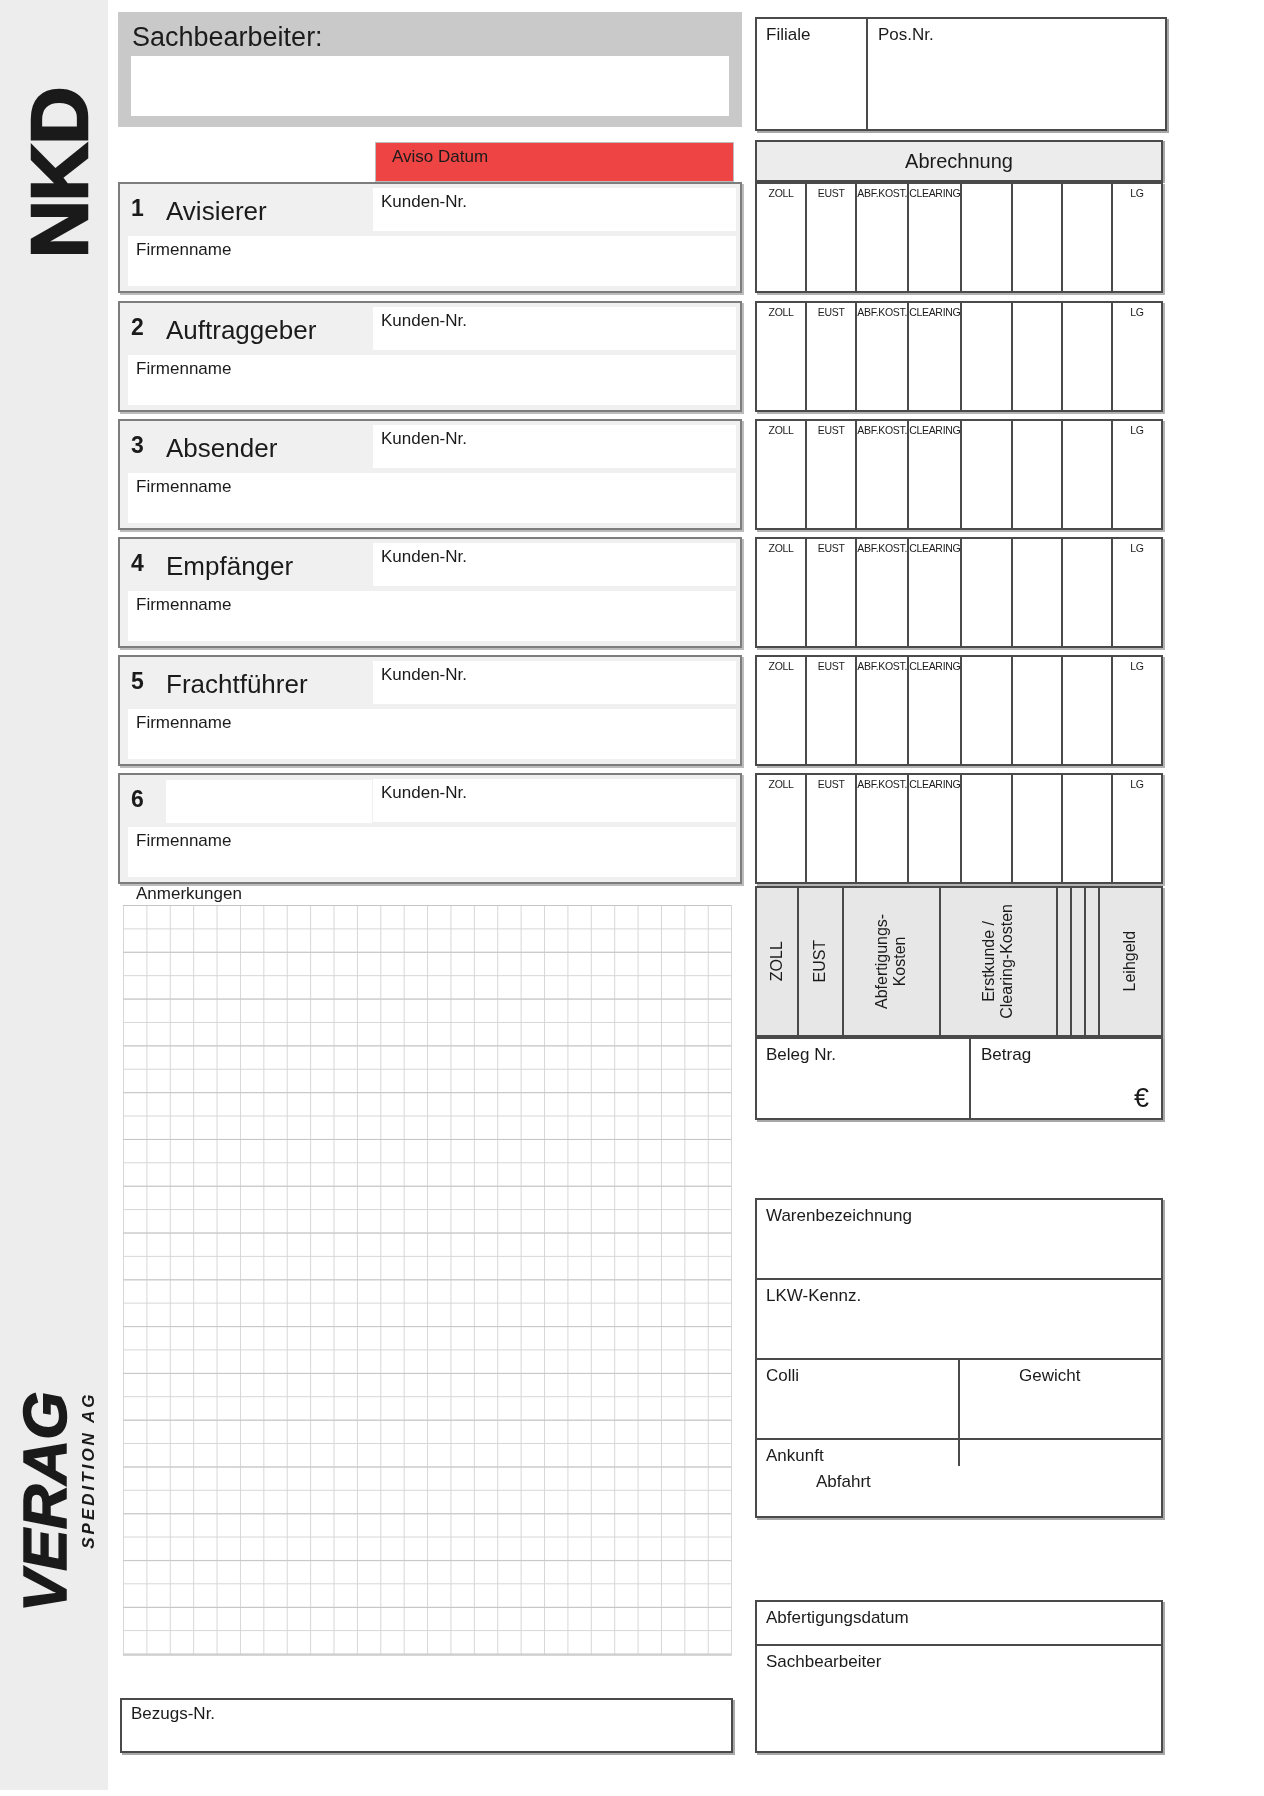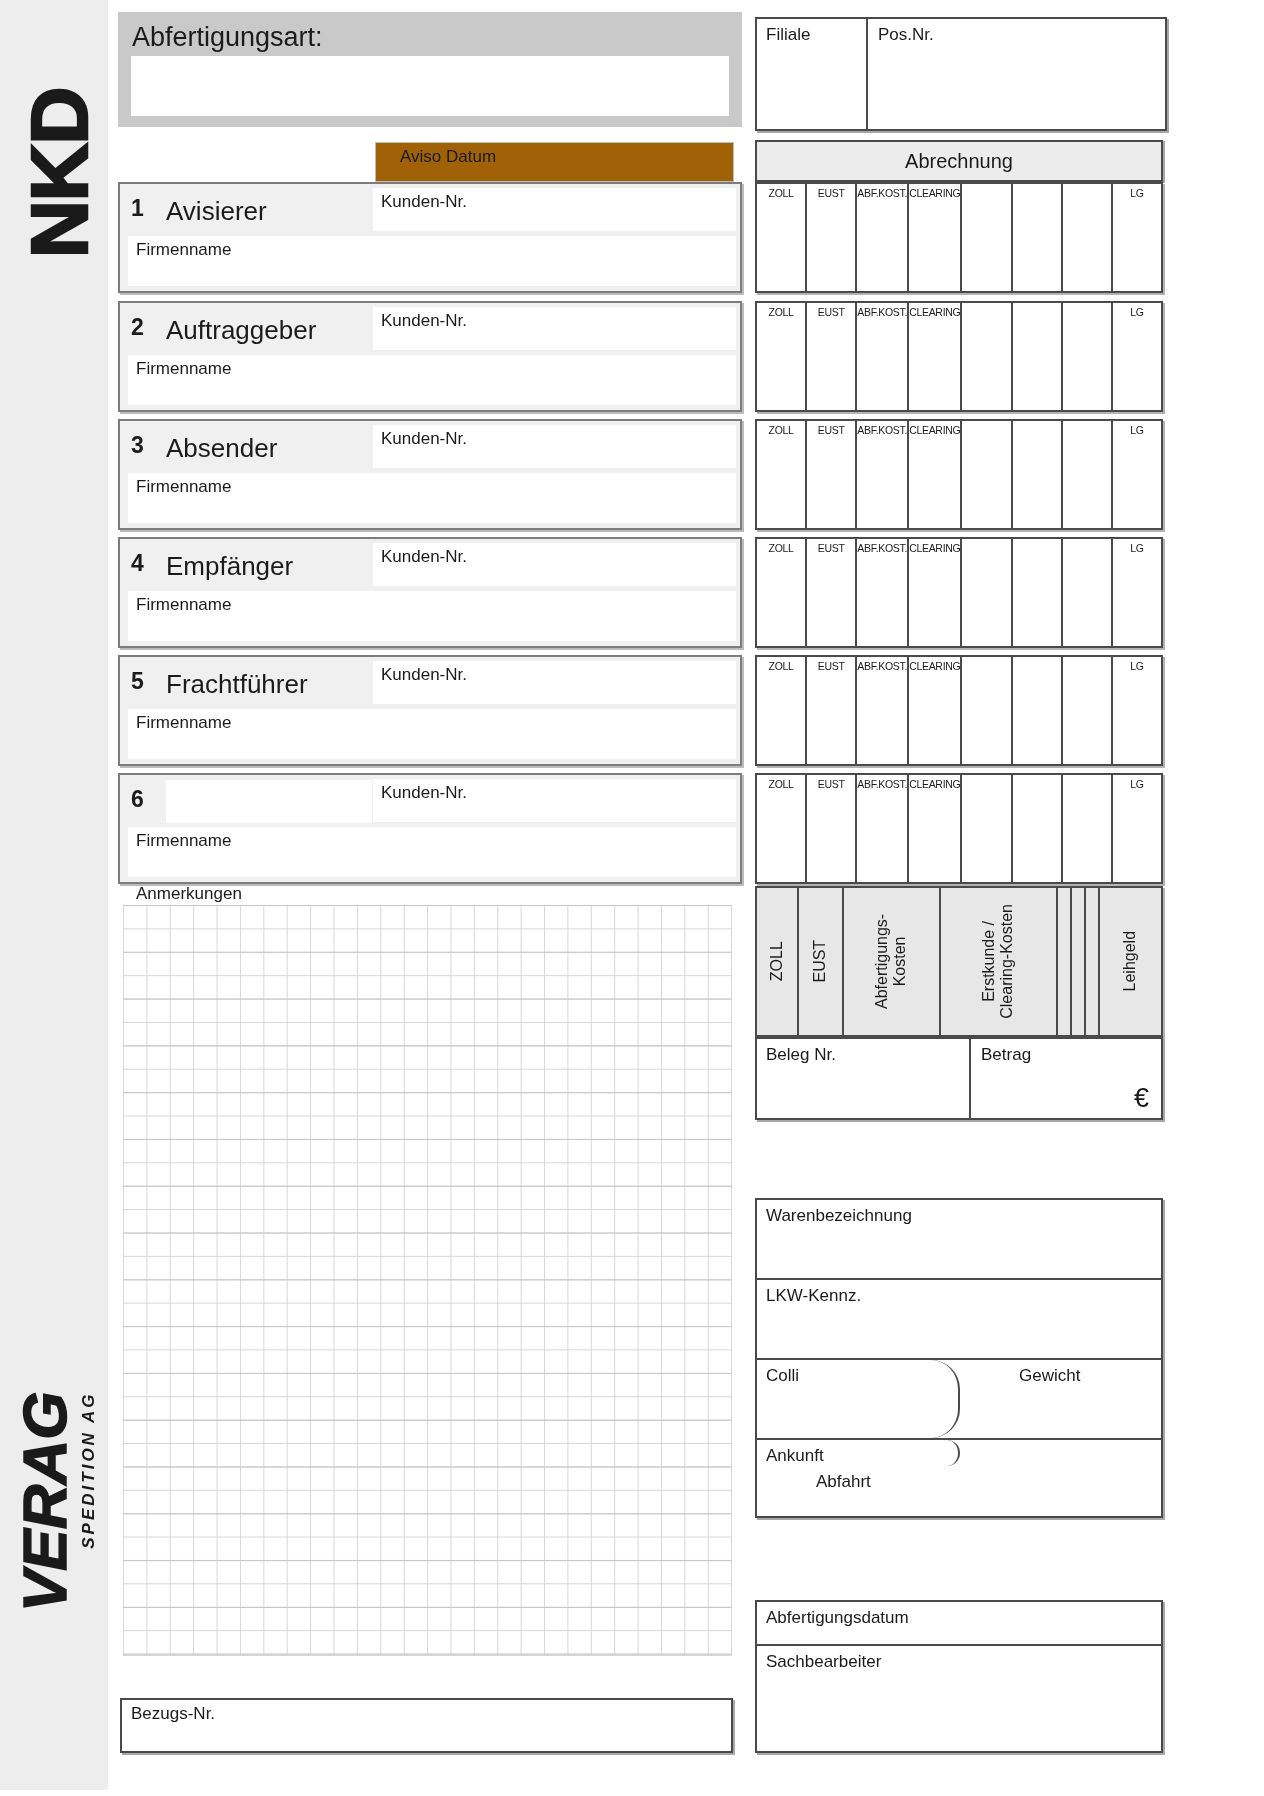--- a/index.html
+++ b/index.html
@@ -23,22 +23,22 @@
   
   .abf-band { position:absolute; left:118px; top:12px; width:624px; height:115px; background:var(--band-gray,#c9c9c9); }
   .abf-band .title { position:absolute; left:14px; top:10px; font-size:27px; }
   .abf-band .inp { position:absolute; left:13px; top:44px; width:598px; height:60px; background:#fff; }
 
   .filiale-box { position:absolute; left:755px; top:17px; width:408px; height:110px; background:#fff;
                  border:2px solid var(--border-dark,#4a4a4a); box-shadow:2px 2px 0 #a8a8a8; display:flex; }
   .filiale-box .c1 { width:100px; border-right:2px solid var(--border-dark,#4a4a4a); padding:6px 0 0 9px; }
   .filiale-box .c2 { flex:1; padding:6px 0 0 10px; }
 
-  .aviso-box { position:absolute; left:375px; top:142px; width:359px; height:40px; background:#a16207;
-               border:1px solid #bdbdbd; padding:4px 0 0 24px; box-sizing:border-box; }
+  .aviso-box { position:absolute; left:375px; top:142px; width:359px; height:40px; background:#ef4444;
+               border:1px solid #bdbdbd; padding:4px 0 0 16px; box-sizing:border-box; }
 
   .abr-header { position:absolute; left:755px; top:140px; width:408px; height:42px; background:#ececec;
                 border:2px solid var(--border-dark,#4a4a4a); box-sizing:border-box; display:flex;
                 align-items:center; justify-content:center; font-size:20px; box-shadow:2px 1px 0 #a8a8a8; }
 
   
   .section { position:absolute; left:118px; width:624px; height:111px; background:var(--section-fill,#f0f0f0);
              border:2px solid #7d7d7d; box-sizing:border-box; box-shadow:2px 2px 0 #bcbcbc; }
   .section .num { position:absolute; left:11px; top:11px; font-size:23px; font-weight:bold; }
   .section .name { position:absolute; left:46px; top:12px; font-size:26px; }
@@ -80,21 +80,21 @@
             linear-gradient(to right, var(--grid-line,#d6d6d6) 1px, transparent 1px),
             linear-gradient(to bottom, var(--grid-line,#d6d6d6) 1px, transparent 1px);
           background-size: 100% 46.8px, 23.4px 23.4px, 100% 23.4px; }
 
   
   .ship { position:absolute; left:755px; top:1198px; width:408px; height:320px; background:#fff;
           border:2px solid var(--border-dark,#4a4a4a); box-sizing:border-box; box-shadow:2px 2px 0 #a8a8a8; }
   .ship .row { height:80px; border-bottom:2px solid var(--border-dark,#4a4a4a); box-sizing:border-box; display:flex; }
   .ship .row:last-child { border-bottom:none;flex-direction:column; }
   .ship .full { padding:6px 0 0 9px; flex:1; }
-  .ship .half1 { width:203px; border-right:2px solid var(--border-dark,#4a4a4a); padding:6px 0 0 9px; box-sizing:border-box;border-radius:29px; }
+  .ship .half1 { width:203px; border-right:2px solid var(--border-dark,#4a4a4a); padding:6px 0 0 9px; box-sizing:border-box; }
   .ship .half2 { flex:1; padding:6px 0 0 24px;margin-left:35px; }
 
   .proc { position:absolute; left:755px; top:1600px; width:408px; height:153px; background:#fff;
           border:2px solid var(--border-dark,#4a4a4a); box-sizing:border-box; box-shadow:2px 2px 0 #a8a8a8; }
   .proc .r1 { height:44px; border-bottom:2px solid var(--border-dark,#4a4a4a); box-sizing:border-box; padding:6px 0 0 9px; }
   .proc .r2 { padding:6px 0 0 9px; }
 
   .bezug { position:absolute; left:120px; top:1698px; width:613px; height:55px; background:#fff;
            border:2px solid var(--border-dark,#4a4a4a); box-sizing:border-box; padding:4px 0 0 9px;
            box-shadow:2px 2px 0 #a8a8a8; }
@@ -105,21 +105,21 @@
 <div class="page">
 
   <div class="sidebar"></div>
   <div class="vlogo nkd">NKD</div>
   <div class="vlogo verag">
     <span class="big">VERAG</span>
     <span class="sub">SPEDITION AG</span>
   </div>
 
   <div class="abf-band">
-    <div class="title">Abfertigungsart:</div>
+    <div class="title">Sachbearbeiter:</div>
     <div class="inp"></div>
   </div>
 
   <div class="filiale-box">
     <div class="c1">
       <span class="lbl">Filiale</span>
     </div>
     <div class="c2">
       <span class="lbl">Pos.Nr.</span>
     </div>

